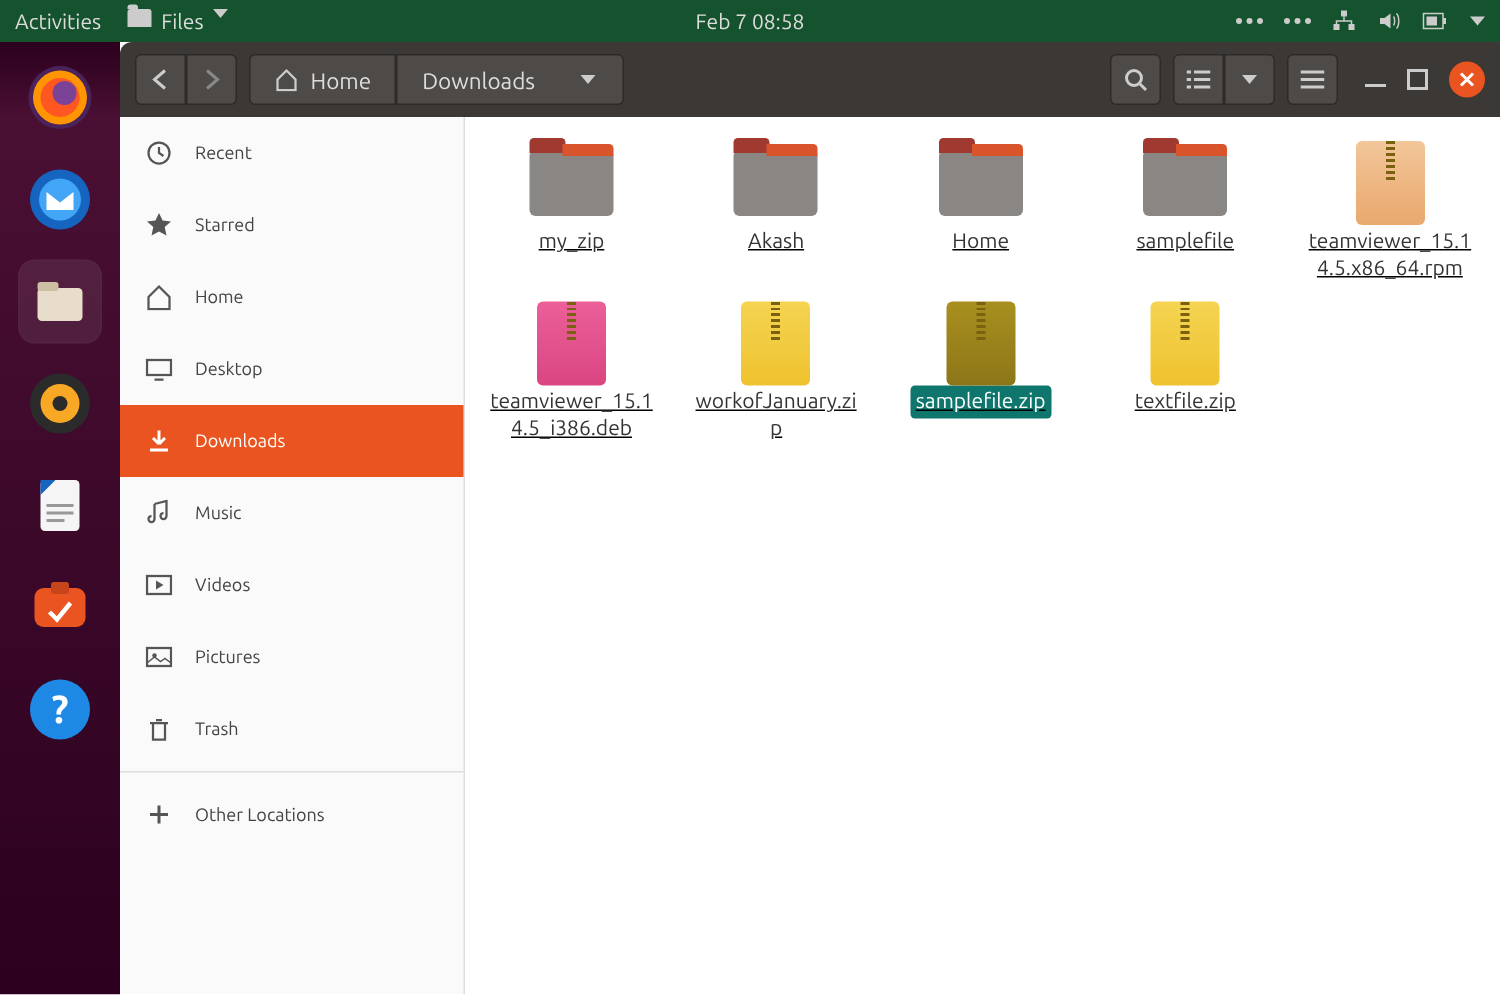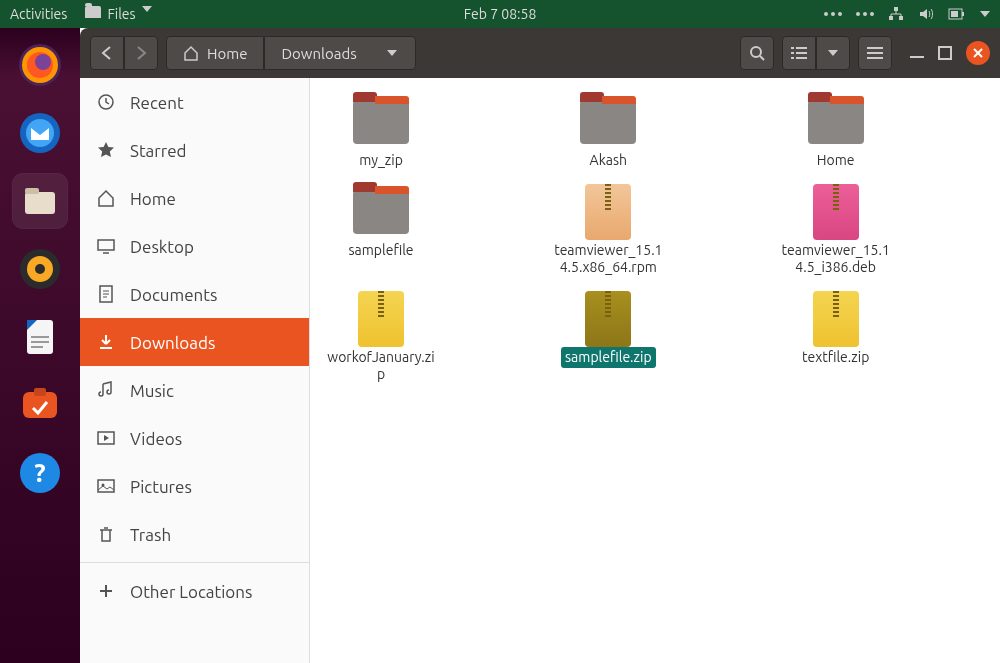--- a/index.html
+++ b/index.html
@@ -39,29 +39,29 @@
 .spacer { flex:1; }
 .win-ctrl { display:flex; gap:14px; align-items:center; margin-left:10px; }
 .circle-btn { width:24px; height:24px; border-radius:50%; display:flex; align-items:center; justify-content:center; }
 .close-btn { background:#e95420; }
 
 
 .body { flex:1; display:flex; background:#fff; }
 
 
 .sidebar { width:230px; border-right:1px solid #ddd; background:#fafafa; display:flex; flex-direction:column; }
-.sb-item { height:48px; display:flex; align-items:center; gap:14px; padding-left:16px; font-size:17px; color:#444; }
+.sb-item { height:48px; display:flex; align-items:center; gap:14px; padding-left:16px; font-size:12px; color:#444; }
 .sb-item.active { background:#e95420; color:#fff; }
 .sb-sep { height:1px; background:#ddd; margin:4px 0; }
 .sb-ico { width:20px; height:20px; display:flex; align-items:center; justify-content:center; color:#555; }
 .sb-item.active .sb-ico { color:#fff; }
 
 
 .content { flex:1; padding:16px 6px; }
-.grid { display:grid; grid-template-columns:repeat(3,1fr); gap:12px 4px; }
+.grid { display:grid; grid-template-columns:repeat(5,1fr); gap:12px 4px;text-decoration:underline; }
 .file { display:flex; flex-direction:column; align-items:center; width:130px; }
 .ficon { width:56px; height:50px; margin-bottom:6px; position:relative; }
 .flabel { font-size:14px; color:#333; text-align:center; line-height:1.25; padding:2px 4px; border-radius:3px; max-width:120px; word-break:break-word; }
 .file.selected .flabel { background:#0f766e; color:#fff; }
 
 
 .ico-folder { width:56px; height:44px; background:#8a8683; border-radius:4px; position:relative; margin-top:6px; }
 .ico-folder::before { content:""; position:absolute; top:-8px; left:0; width:24px; height:10px; background:#a0392f; border-radius:3px 3px 0 0; }
 .ico-folder::after { content:""; position:absolute; top:-4px; left:22px; right:0; height:8px; background:#d9532b; border-radius:0 3px 0 0; }
 .ico-zip { width:46px; height:56px; border-radius:4px; margin:0 auto; position:relative; }
@@ -271,29 +271,20 @@
         </div>
         <div class="sb-item">
           <span class="sb-ico">
             <svg width="18" height="18">
               <rect x="1" y="3" width="16" height="10" stroke="currentColor" stroke-width="1.5" fill="none"></rect>
               <path d="M6 16h6" stroke="currentColor" stroke-width="1.5"></path>
             </svg>
           </span>
           <span>Desktop</span>
         </div>
-        <div class="sb-item">
-          <span class="sb-ico">
-            <svg width="18" height="18">
-              <rect x="3" y="1" width="12" height="16" stroke="currentColor" stroke-width="1.5" fill="none"></rect>
-              <path d="M6 6h6M6 9h6M6 12h4" stroke="currentColor"></path>
-            </svg>
-          </span>
-          <span>Documents</span>
-        </div>
         <div class="sb-item active">
           <span class="sb-ico">
             <svg width="18" height="18">
               <path d="M9 2v9m0 0l-4-4m4 4l4-4M3 15h12" stroke="currentColor" stroke-width="2" fill="none"></path>
             </svg>
           </span>
           <span>Downloads</span>
         </div>
         <div class="sb-item">
           <span class="sb-ico">

